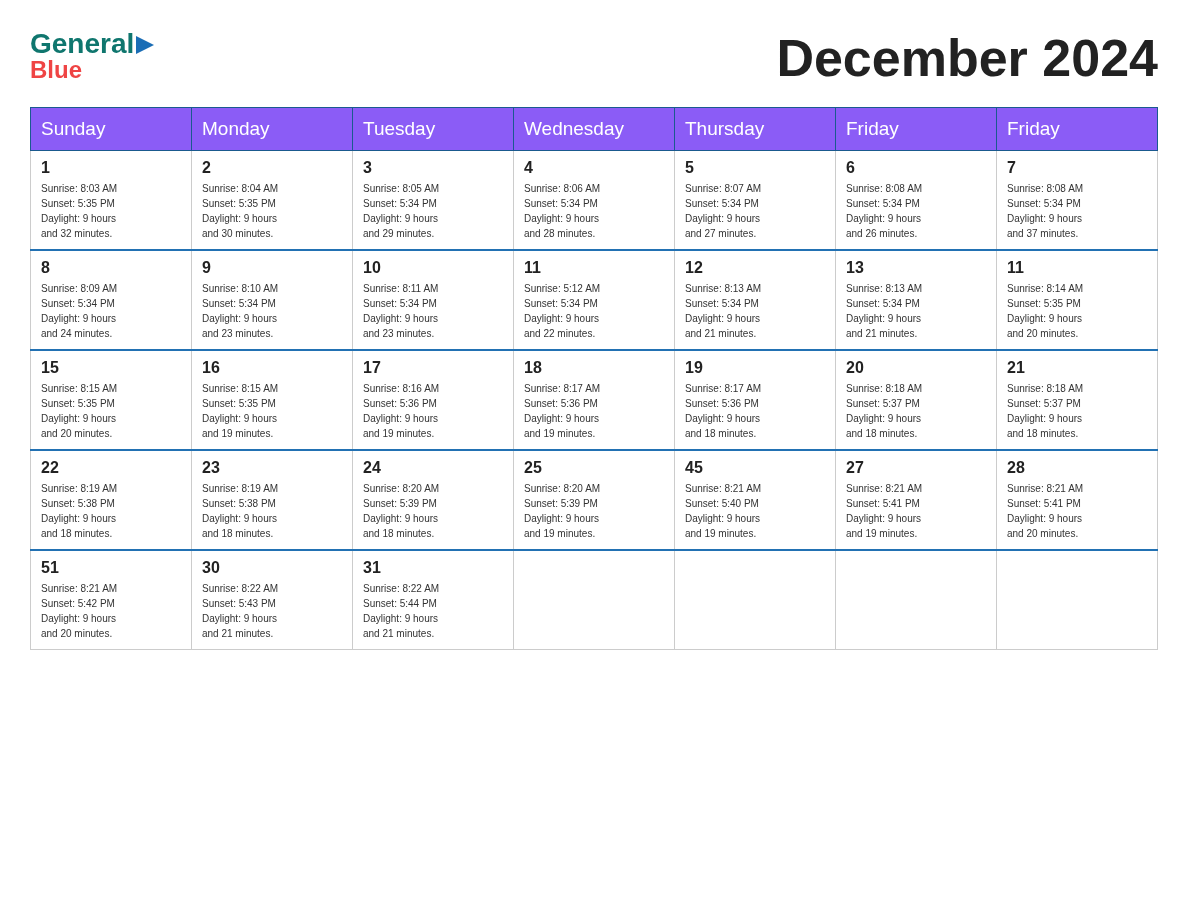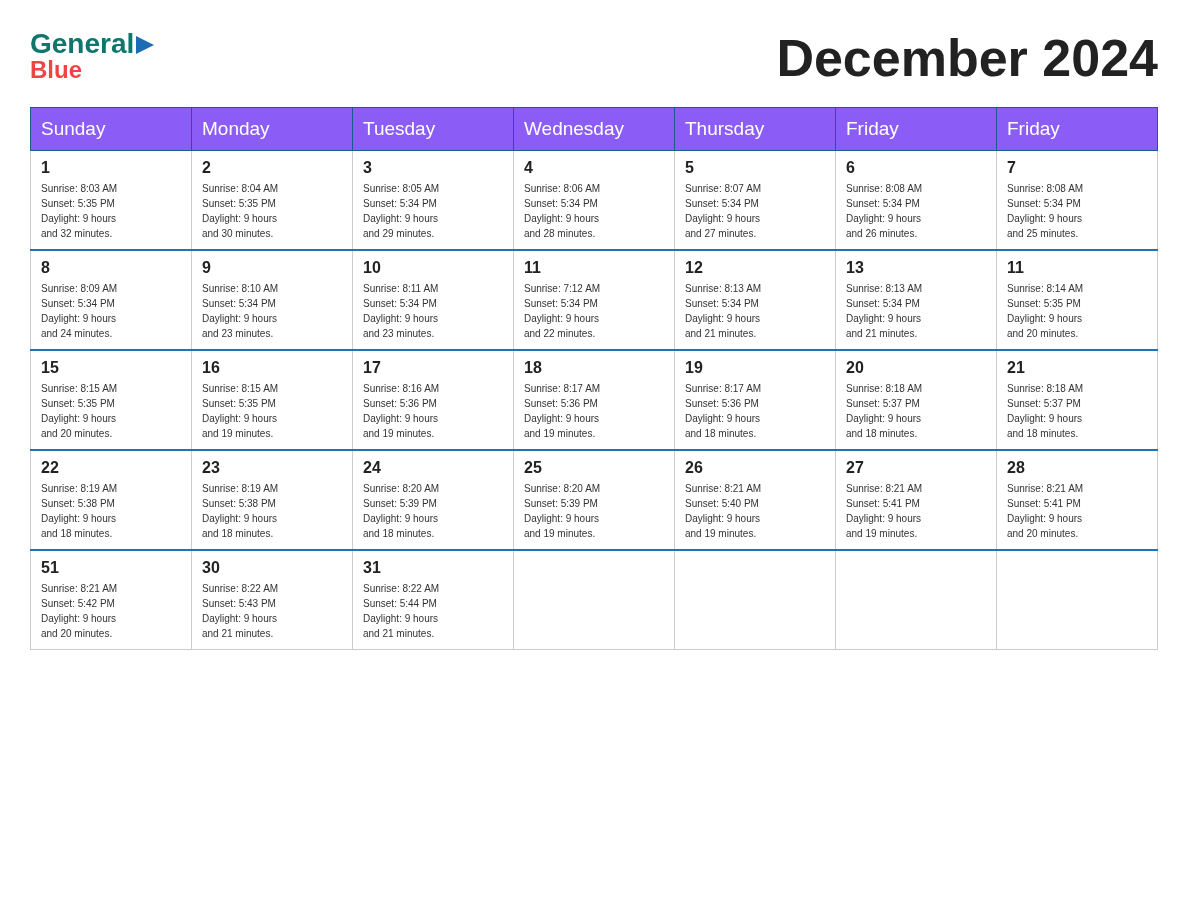--- a/index.html
+++ b/index.html
@@ -175,21 +175,21 @@
           <span>Daylight: 9 hours</span><br>
           <span>and 26 minutes.</span>
         </div>
       </td>
         <td>
         <span class="day-number">7</span>
         <div class="day-info">
           <span>Sunrise: 8:08 AM</span><br>
           <span>Sunset: 5:34 PM</span><br>
           <span>Daylight: 9 hours</span><br>
-          <span>and 25 minutes.</span>
+          <span>and 37 minutes.</span>
         </div>
       </td>
       </tr>
       <tr>
         <td>
         <span class="day-number">8</span>
         <div class="day-info">
           <span>Sunrise: 8:09 AM</span><br>
           <span>Sunset: 5:34 PM</span><br>
           <span>Daylight: 9 hours</span><br>
@@ -210,21 +210,21 @@
         <div class="day-info">
           <span>Sunrise: 8:11 AM</span><br>
           <span>Sunset: 5:34 PM</span><br>
           <span>Daylight: 9 hours</span><br>
           <span>and 23 minutes.</span>
         </div>
       </td>
         <td>
         <span class="day-number">11</span>
         <div class="day-info">
-          <span>Sunrise: 7:12 AM</span><br>
+          <span>Sunrise: 5:12 AM</span><br>
           <span>Sunset: 5:34 PM</span><br>
           <span>Daylight: 9 hours</span><br>
           <span>and 22 minutes.</span>
         </div>
       </td>
         <td>
         <span class="day-number">12</span>
         <div class="day-info">
           <span>Sunrise: 8:13 AM</span><br>
           <span>Sunset: 5:34 PM</span><br>
@@ -347,21 +347,21 @@
         <td>
         <span class="day-number">25</span>
         <div class="day-info">
           <span>Sunrise: 8:20 AM</span><br>
           <span>Sunset: 5:39 PM</span><br>
           <span>Daylight: 9 hours</span><br>
           <span>and 19 minutes.</span>
         </div>
       </td>
         <td>
-        <span class="day-number">26</span>
+        <span class="day-number">45</span>
         <div class="day-info">
           <span>Sunrise: 8:21 AM</span><br>
           <span>Sunset: 5:40 PM</span><br>
           <span>Daylight: 9 hours</span><br>
           <span>and 19 minutes.</span>
         </div>
       </td>
         <td>
         <span class="day-number">27</span>
         <div class="day-info">

